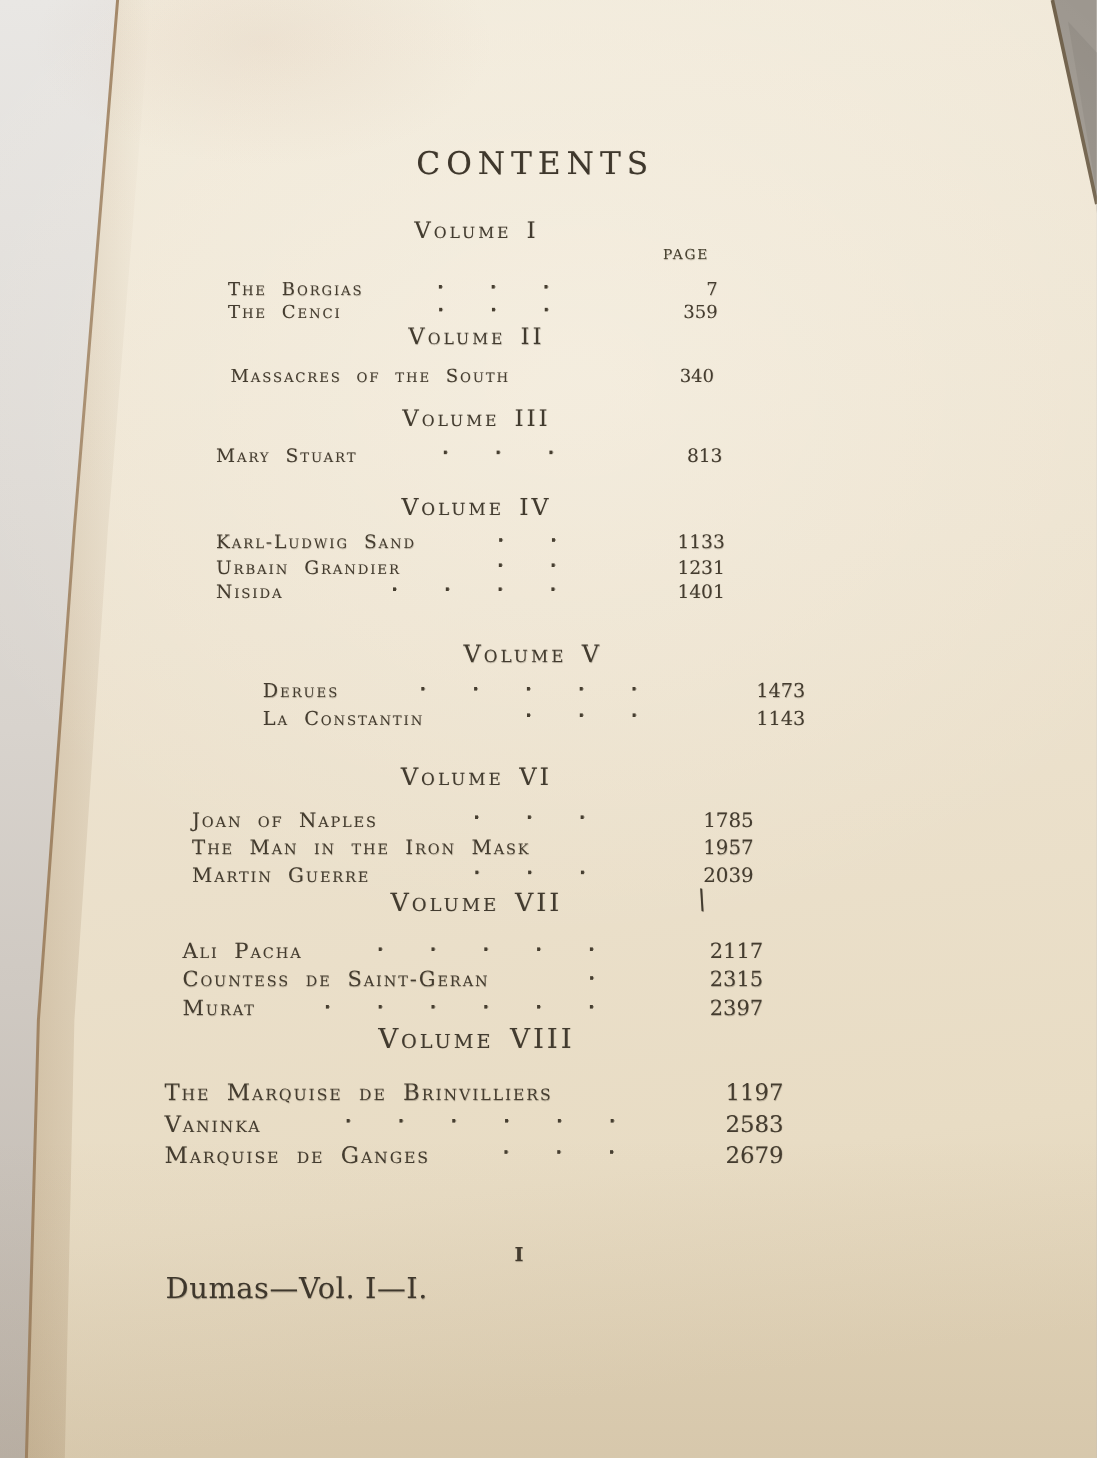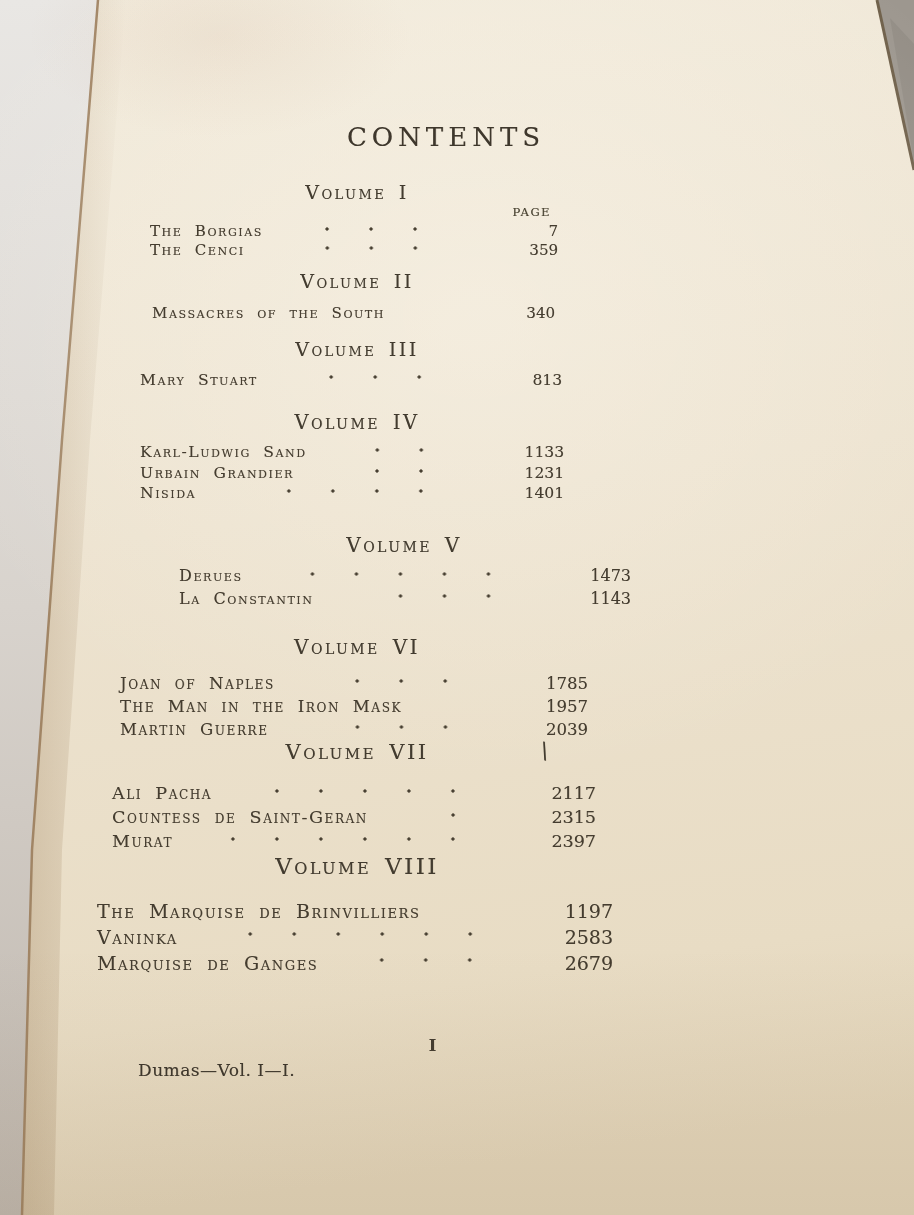--- a/index.html
+++ b/index.html
@@ -11,48 +11,48 @@
       radial-gradient(90% 55% at 52% 26%, rgba(255,252,244,0.32), rgba(255,252,244,0) 70%),
       radial-gradient(30% 12% at 24% 3%, rgba(190,150,122,0.13), rgba(190,150,122,0) 70%),
       linear-gradient(to bottom, rgba(255,255,255,0) 78%, rgba(118,92,56,0.10) 100%);
   }
   .content{position:absolute;inset:0;text-shadow:0.3px 0.3px 0.6px rgba(68,60,47,0.35);}
 
   .contents-title{position:absolute;top:122px;left:0;width:914px;margin:0;
     text-align:center;transform:translateX(-11px);
     font-size:26px;font-weight:normal;letter-spacing:5px;color:#3e372c;}
 
-  .sec{position:absolute;left:0;width:732px;font-size:var(--fs);}
+  .sec{position:absolute;left:0;width:732px;font-size:var(--fs);padding-left:40px;}
   .vol-heading{position:relative;text-align:center;transform:translateX(-9px);
     font-variant:small-caps;font-size:var(--hfs);line-height:1.25;
     letter-spacing:2.5px;word-spacing:4px;margin:0 0 var(--hmb) 0;color:#423b2f;}
   .stray{position:absolute;top:-2px;left:550px;transform:rotate(14deg);
     font-size:1.05em;letter-spacing:0;}
   .page-label{padding-right:181px;text-align:right;font-size:11.5px;
-    letter-spacing:1.5px;line-height:13px;margin-bottom:3px;color:#46402f;}
+    letter-spacing:1.5px;line-height:13px;margin-bottom:13px;color:#46402f;}
   .row{display:flex;align-items:center;line-height:var(--lh);
     padding-left:var(--pl);padding-right:var(--pr);gap:40px;}
   .t{white-space:nowrap;font-variant:small-caps;letter-spacing:1.6px;word-spacing:6px;}
   .leader{flex:1 1 auto;height:6px;margin:0 6px 5px 14px;
     background-image:radial-gradient(circle 1.7px at 3px 50%, #463e30 88%, rgba(70,62,48,0) 100%);
     background-size:44px 6px;background-repeat:repeat-x;background-position:right center;}
   .n{text-align:right;min-width:56px;white-space:nowrap;}
 
   .s1{top:181px;--pl:150px;--pr:174px;--fs:15px;  --lh:19px;  --hfs:19px;  --hmb:1px;}
   .s2{top:270px;--pl:152px;--pr:177px;--fs:15px;  --lh:20px;  --hfs:19px;  --hmb:9px;}
   .s3{top:338px;--pl:140px;--pr:170px;--fs:15.5px;--lh:20px;  --hfs:19px;  --hmb:8px;}
   .s4{top:411px;--pl:140px;--pr:168px;--fs:15.5px;--lh:20.5px;--hfs:19.5px;--hmb:7px;}
   .s5{top:533px;margin-left:47px;--pl:132px;--pr:148px;--fs:16px;  --lh:22.5px;--hfs:20px;  --hmb:7px;}
   .s6{top:635px;--pl:120px;--pr:144px;--fs:16.5px;--lh:23px;  --hfs:20px;  --hmb:12px;}
   .s7{top:739px;--pl:112px;--pr:136px;--fs:17.5px;--lh:24px;  --hfs:21px;  --hmb:16px;}
   .s8{top:852px;--pl:97px; --pr:119px;--fs:19px;  --lh:26px;  --hfs:23px;  --hmb:17px;}
 
   .sig{position:absolute;top:1036px;left:433px;transform:translateX(-50%);
     font-size:16px;font-weight:bold;letter-spacing:1px;}
-  .footer{position:absolute;top:1060px;left:138px;font-size:17px;
+  .footer{position:absolute;top:1060px;left:138px;font-size:24px;
     letter-spacing:0.5px;color:#3e372c;}
 </style>
 </head>
 <body>
 
 <div class="photo">
 
   <svg class="backdrop" width="914" height="1215" viewBox="0 0 914 1215">
     <defs>
       <linearGradient id="gBg" x1="0" y1="0" x2="0" y2="1">

